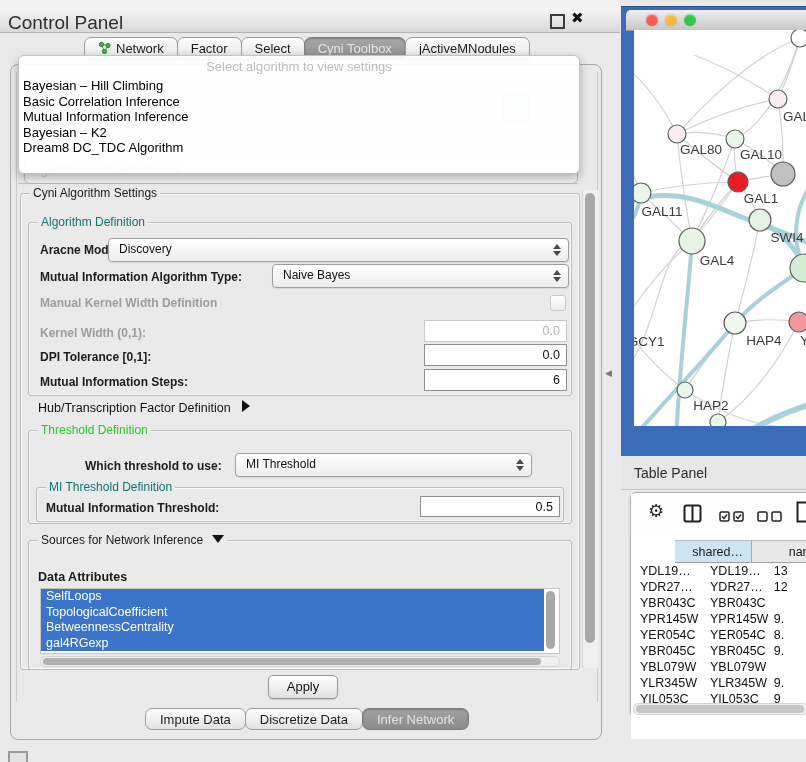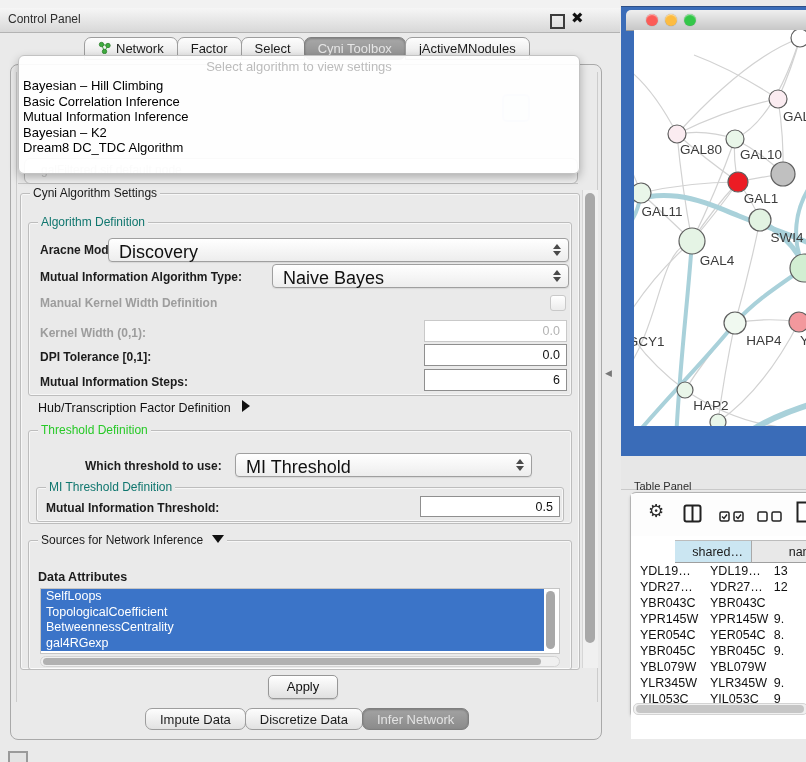--- a/index.html
+++ b/index.html
@@ -2,21 +2,21 @@
 <html><head>
 <meta charset="utf-8">
 <style>
   html,body{margin:0;padding:0;}
   body{font-family:"Liberation Sans","DejaVu Sans",sans-serif;background:#eaeaea;}
   #screen{position:relative;width:806px;height:762px;overflow:hidden;background:#eaeaea;}
   .abs{position:absolute;}
   
   .top-strip{left:0;top:0;width:620px;height:8px;background:#f2f2f2;border-bottom:1px solid #cdcdcd;}
   .titlebar{left:0;top:8px;width:620px;height:24px;background:linear-gradient(#f6f6f6,#d8d8d8);border-bottom:1px solid #b3b3b3;}
-  .titlebar .t{position:absolute;left:8px;top:4px;font-size:12px;color:#2e2e2e;}
+  .titlebar .t{position:absolute;left:8px;top:4px;font-size:19px;color:#2e2e2e;}
   .float-icon{position:absolute;left:550px;top:6px;width:11px;height:11px;border:2px solid #3c3c3c;background:transparent;}
   .close-icon{position:absolute;left:571px;top:1px;font-size:15px;font-weight:bold;color:#111;}
   .panel-box{left:10px;top:64px;width:590px;height:674px;border:1px solid #a9a9a9;border-radius:8px;background:#eaeaea;}
   .inner-line-v{top:72px;height:630px;width:0;border-left:1px solid #cccccc;}
   .hidden-line{left:18px;top:183px;width:560px;height:0;border-top:1px solid #c6c6c6;z-index:1;}
   
   #top-tabs{left:85px;top:37px;height:23px;display:flex;z-index:3;}
   .tab{display:flex;align-items:center;gap:5px;padding:0 13px;font-size:13px;color:#1c1c1c;background:linear-gradient(#fdfdfd,#e4e4e4);border:1px solid #9d9d9d;margin-left:-1px;border-radius:7px 7px 0 0;}
   .tab.sel{background:linear-gradient(#a8a8a8,#8e8e8e);color:#e6e6e6;border-color:#7f7f7f;border-radius:7px;box-shadow:inset 0 1px 2px rgba(0,0,0,.25);}
   
@@ -35,21 +35,21 @@
   .pitem{font-size:13px;color:#000;line-height:15.5px;white-space:nowrap;}
   .pitem.bold{font-weight:bold;}
   
   .group{border:1px solid #bdbdbd;border-radius:3px;box-shadow:inset 0 0 0 1px rgba(255,255,255,.6);}
   .gtitle{position:absolute;top:-8px;left:9px;padding:0 3px;background:#eaeaea;font-size:12px;color:#1a1a1a;white-space:nowrap;}
   .gtitle.blue{color:#0f766e;}
   .gtitle.green{color:#27c927;}
   .lbl{font-size:12px;font-weight:bold;color:#1c1c1c;white-space:nowrap;}
   .lbl.dis{color:#9d9d9d;}
   .combo{border:1px solid #9f9f9f;border-radius:4px;background:linear-gradient(#ffffff,#ededed);box-shadow:0 1px 1px rgba(0,0,0,.08);}
-  .combo .val{position:absolute;left:10px;top:3px;font-size:18px;color:#111;}
+  .combo .val{position:absolute;left:10px;top:3px;font-size:12px;color:#111;}
   .spin{position:absolute;right:6px;top:50%;margin-top:-6px;width:9px;height:12px;}
   .spin i{position:absolute;left:0;width:0;height:0;border-left:4px solid transparent;border-right:4px solid transparent;}
   .spin i.up{top:0;border-bottom:5px solid #4a4a4a;}
   .spin i.dn{bottom:0;border-top:5px solid #4a4a4a;}
   .field{background:#fff;border:1px solid #8f8f8f;font-size:12.5px;color:#111;text-align:right;padding:3px 6px 0 0;box-sizing:border-box;}
   .field.dis{border-color:#c9c9c9;color:#b3b3b3;}
   .checkbox{width:14px;height:14px;border:1px solid #c9c9c9;border-radius:3px;background:linear-gradient(#fff,#ececec);}
   .arrow-right{width:0;height:0;border-top:6px solid transparent;border-bottom:6px solid transparent;border-left:8px solid #111;display:inline-block;}
   .arrow-down{width:0;height:0;border-left:6px solid transparent;border-right:6px solid transparent;border-top:8px solid #111;display:inline-block;}
   
@@ -62,21 +62,21 @@
   .split-handle{left:605px;top:368px;font-size:9px;color:#777;}
   .mini-dock{left:8px;top:751px;width:16px;height:11px;border:2px solid #9a9a9a;background:#e3e3e3;}
   
   .net-window{left:621px;top:6px;width:185px;height:449px;background:#3a6cb8;border-top:1px solid #2d4f86;}
   .net-titlebar{left:626px;top:10px;width:180px;height:20px;background:linear-gradient(#efefef,#c7c7c7);border-bottom:1px solid #999;border-radius:5px 0 0 0;}
   .tl{position:absolute;top:4px;width:12px;height:12px;border-radius:50%;box-shadow:inset 0 1px 1px rgba(255,255,255,.6), 0 0 1px rgba(0,0,0,.4);}
   .net-canvas{left:634px;top:30px;width:172px;height:396px;background:#fff;overflow:hidden;}
   .net-canvas svg{display:block;}
   
   .tp-strip{left:621px;top:456px;width:185px;height:33px;background:#e7e7e7;border-bottom:1px solid #c9c9c9;}
-  .tp-strip span{position:absolute;left:13px;top:24px;font-size:11px;color:#2e2e2e;}
+  .tp-strip span{position:absolute;left:13px;top:9px;font-size:14px;color:#2e2e2e;}
   .table-window{left:630px;top:492px;width:200px;height:224px;background:#fff;border:1px solid #b3b3b3;border-radius:6px 0 0 6px;box-shadow:0 1px 3px rgba(0,0,0,.15);}
   .tb-toolbar{left:631px;top:494px;width:175px;height:42px;background:#fdfdfd;}
   .tico{position:absolute;top:10px;}
   .theader{display:flex;left:631px;top:540px;height:23px;}
   .hcell{box-sizing:border-box;border-right:1px solid #a9a9a9;border-bottom:1px solid #9f9f9f;border-top:1px solid #bcbcbc;font-size:12.5px;color:#1a1a1a;text-align:right;padding:4px 8px 0 0;}
   .hcell.blue{background:#cbe6f2;}
   .hcell.gray{background:#e8e8e8;}
   #table-body{left:631px;top:563px;width:175px;height:176px;overflow:hidden;background:#fff;}
   .trow{display:flex;height:16px;line-height:16px;}
   .tcell{font-size:12.5px;color:#111;white-space:nowrap;overflow:hidden;box-sizing:border-box;}

